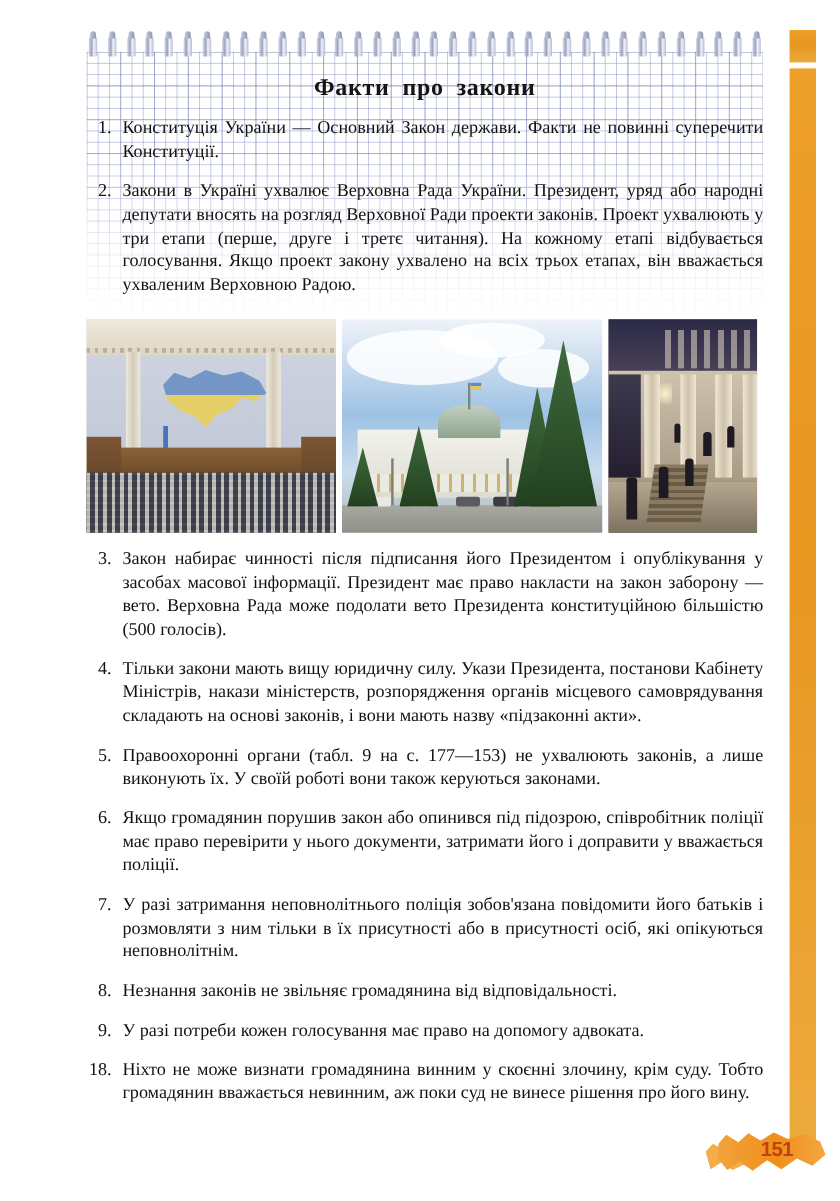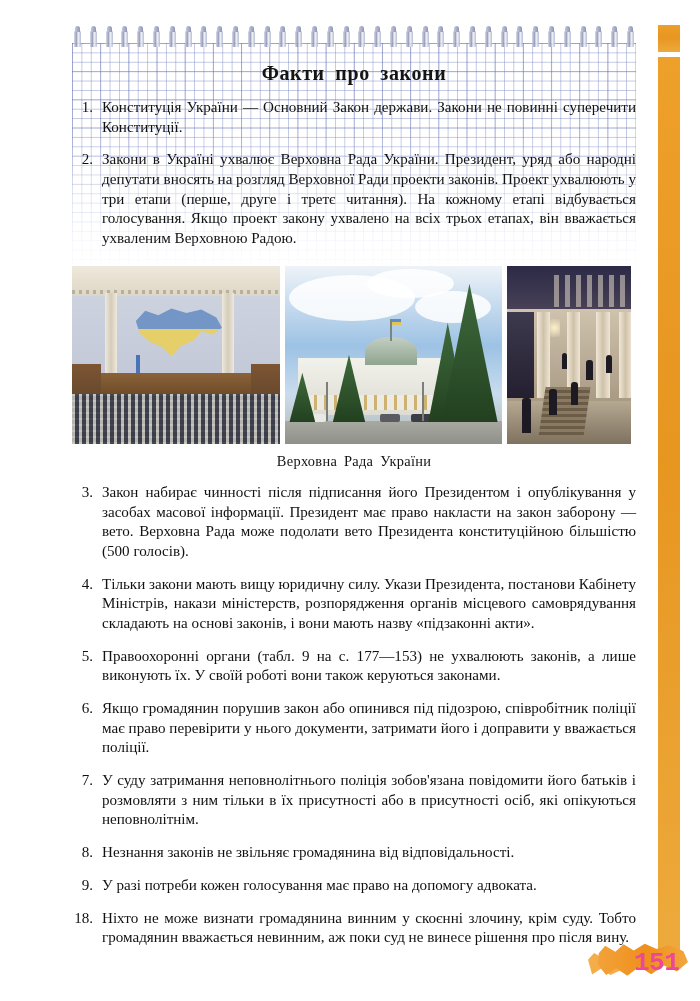--- a/index.html
+++ b/index.html
@@ -231,23 +231,23 @@
     clip-path:polygon(3% 30%,10% 8%,21% 26%,30% 4%,41% 22%,53% 2%,66% 18%,80% 6%,95% 24%,100% 56%,88% 84%,74% 66%,60% 92%,47% 70%,34% 96%,22% 74%,11% 94%,2% 64%);
   }
   .brush2{
     position:absolute;left:-8px;top:14px;width:34px;height:26px;
     background:#f4a940;
     clip-path:polygon(0 34%,18% 8%,44% 28%,70% 6%,100% 30%,96% 74%,66% 92%,38% 68%,12% 90%);
     opacity:.95;
   }
   .page-num{
     position:absolute;left:38px;top:11px;
-    font-size:26px;font-weight:bold;
-    color:#ec4899;
-    font-family:Liberation Mono, monospace;
+    font-size:17px;font-weight:bold;
+    color:#c2410c;
+    font-family:Liberation Sans, sans-serif;
     letter-spacing:-.5px;
   }
 </style>
 </head>
 <body>
 
 <div class="edge-bar top"></div>
 <div class="edge-bar body"></div>
 
 <div class="notepad">
@@ -294,21 +294,21 @@
     <div class="ring"></div>
   </div>
 
 <div class="content">
 
   <h1 class="page-title">Факти про закони</h1>
 
   <ol class="facts list-top" id="facts-top">
       <li>
         <span class="num">1.</span>
-        <span class="txt">Конституція України — Основний Закон держави. Закони не повинні суперечити Конституції.</span>
+        <span class="txt">Конституція України — Основний Закон держави. Факти не повинні суперечити Конституції.</span>
       </li>
       <li>
         <span class="num">2.</span>
         <span class="txt">Закони в Україні ухвалює Верховна Рада України. Президент, уряд або народні депутати вносять на розгляд Верховної Ради проекти законів. Проект ухвалюють у три етапи (перше, друге і третє читання). На кожному етапі відбувається голосування. Якщо проект закону ухвалено на всіх трьох етапах, він вважається ухваленим Верховною Радою.</span>
       </li>
     </ol>
 
   <div class="photo-strip">
     <div class="photo p1">
       <div class="hall">
@@ -361,54 +361,53 @@
         <div class="fig f1"></div>
           <div class="fig f2"></div>
           <div class="fig f3"></div>
         <div class="fig f4"></div>
           <div class="fig f5"></div>
           <div class="fig f6"></div>
       </div>
     </div>
   </div>
 
-  <div class="photo-caption">Верховна Рада України</div>
 
   <ol class="facts" id="facts-bottom">
       <li>
         <span class="num">3.</span>
         <span class="txt">Закон набирає чинності після підписання його Президентом і опублікування у засобах масової інформації. Президент має право накласти на закон заборону — вето. Верховна Рада може подолати вето Президента конституційною більшістю (500 голосів).</span>
       </li>
       <li>
         <span class="num">4.</span>
         <span class="txt">Тільки закони мають вищу юридичну силу. Укази Президента, постанови Кабінету Міністрів, накази міністерств, розпорядження органів місцевого самоврядування складають на основі законів, і вони мають назву «підзаконні акти».</span>
       </li>
       <li>
         <span class="num">5.</span>
         <span class="txt">Правоохоронні органи (табл. 9 на с. 177—153) не ухвалюють законів, а лише виконують їх. У своїй роботі вони також керуються законами.</span>
       </li>
       <li>
         <span class="num">6.</span>
         <span class="txt">Якщо громадянин порушив закон або опинився під підозрою, співробітник поліції має право перевірити у нього документи, затримати його і доправити у вважається поліції.</span>
       </li>
       <li>
         <span class="num">7.</span>
-        <span class="txt">У суду затримання неповнолітнього поліція зобов'язана повідомити його батьків і розмовляти з ним тільки в їх присутності або в присутності осіб, які опікуються неповнолітнім.</span>
+        <span class="txt">У разі затримання неповнолітнього поліція зобов'язана повідомити його батьків і розмовляти з ним тільки в їх присутності або в присутності осіб, які опікуються неповнолітнім.</span>
       </li>
       <li>
         <span class="num">8.</span>
         <span class="txt">Незнання законів не звільняє громадянина від відповідальності.</span>
       </li>
       <li>
         <span class="num">9.</span>
         <span class="txt">У разі потреби кожен голосування має право на допомогу адвоката.</span>
       </li>
       <li>
         <span class="num">18.</span>
-        <span class="txt">Ніхто не може визнати громадянина винним у скоєнні злочину, крім суду. Тобто громадянин вважається невинним, аж поки суд не винесе рішення про після вину.</span>
+        <span class="txt">Ніхто не може визнати громадянина винним у скоєнні злочину, крім суду. Тобто громадянин вважається невинним, аж поки суд не винесе рішення про його вину.</span>
       </li>
     </ol>
 </div>
 
 <div class="page-badge">
   <div class="brush2"></div>
   <div class="brush"></div>
   <div class="page-num">151</div>
 </div>
 

